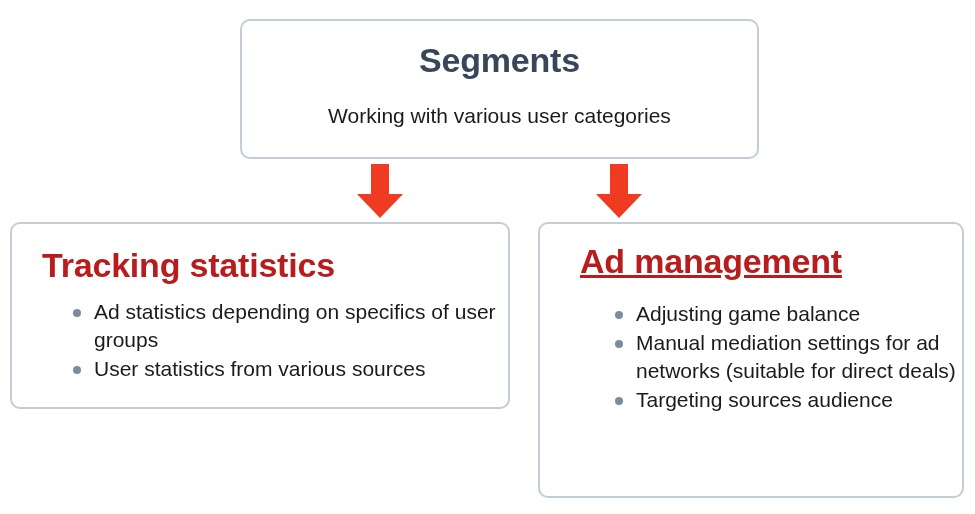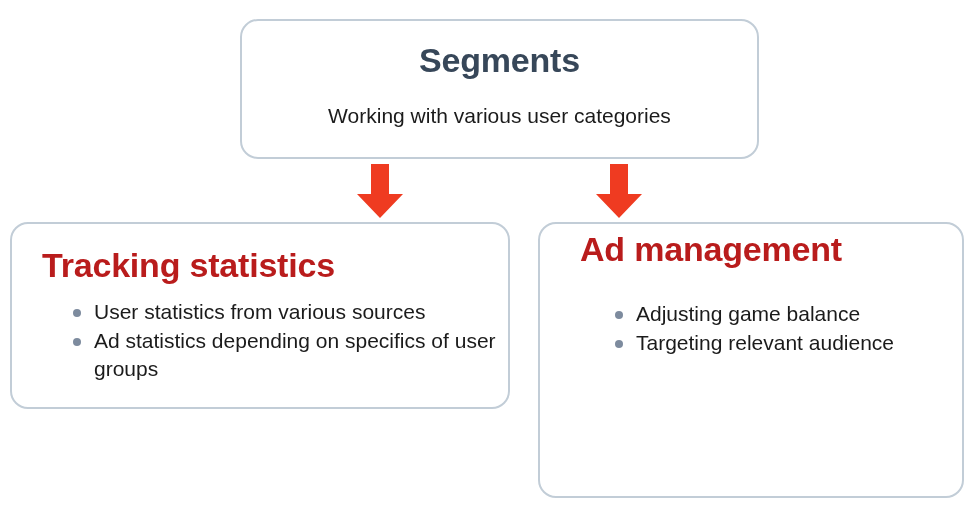--- a/index.html
+++ b/index.html
@@ -20,21 +20,21 @@
     position: absolute;
     inset: 0;
   }
 
   
   .card {
     position: absolute;
     box-sizing: border-box;
     background: #ffffff;
     border: 2px solid #c2cdd7;
-    border-radius: 18px;
+    border-radius: 10px;
   }
 
   .card-top {
     left: 240px;
     top: 19px;
     width: 519px;
     height: 140px;
     text-align: center;
   }
 
@@ -85,21 +85,22 @@
     position: absolute;
   }
 
   .card-left .card-heading {
     left: 30px;
     top: 24px;
   }
 
   .card-right .card-heading {
     left: 40px;
-    top: 8px;
+    top: 20px;
+    text-decoration: underline;
   }
 
   
   ul.bullets {
     position: absolute;
     margin: 0;
     padding: 0;
     list-style: none;
   }
 
@@ -164,26 +165,27 @@
 
   <div class="arrow arrow-right">
     <svg viewBox="0 0 46 54" xmlns="http://www.w3.org/2000/svg" aria-hidden="true">
       <path d="M14 0 H32 V30 H46 L23 54 L0 30 H14 Z" fill="#ef3b21"></path>
     </svg>
   </div>
 
   <div class="card card-left">
     <div class="card-heading">Tracking statistics</div>
     <ul class="bullets">
+      <li>Ad statistics depending on specifics of user groups</li>
       <li>User statistics from various sources</li>
-      <li>Ad statistics depending on specifics of user groups</li>
     </ul>
   </div>
 
   <div class="card card-right">
     <div class="card-heading">Ad management</div>
     <ul class="bullets">
       <li>Adjusting game balance</li>
-      <li>Targeting relevant audience</li>
+      <li>Manual mediation settings for ad networks (suitable for direct deals)</li>
+      <li>Targeting sources audience</li>
     </ul>
   </div>
 
 </div>
 
 </body></html>

